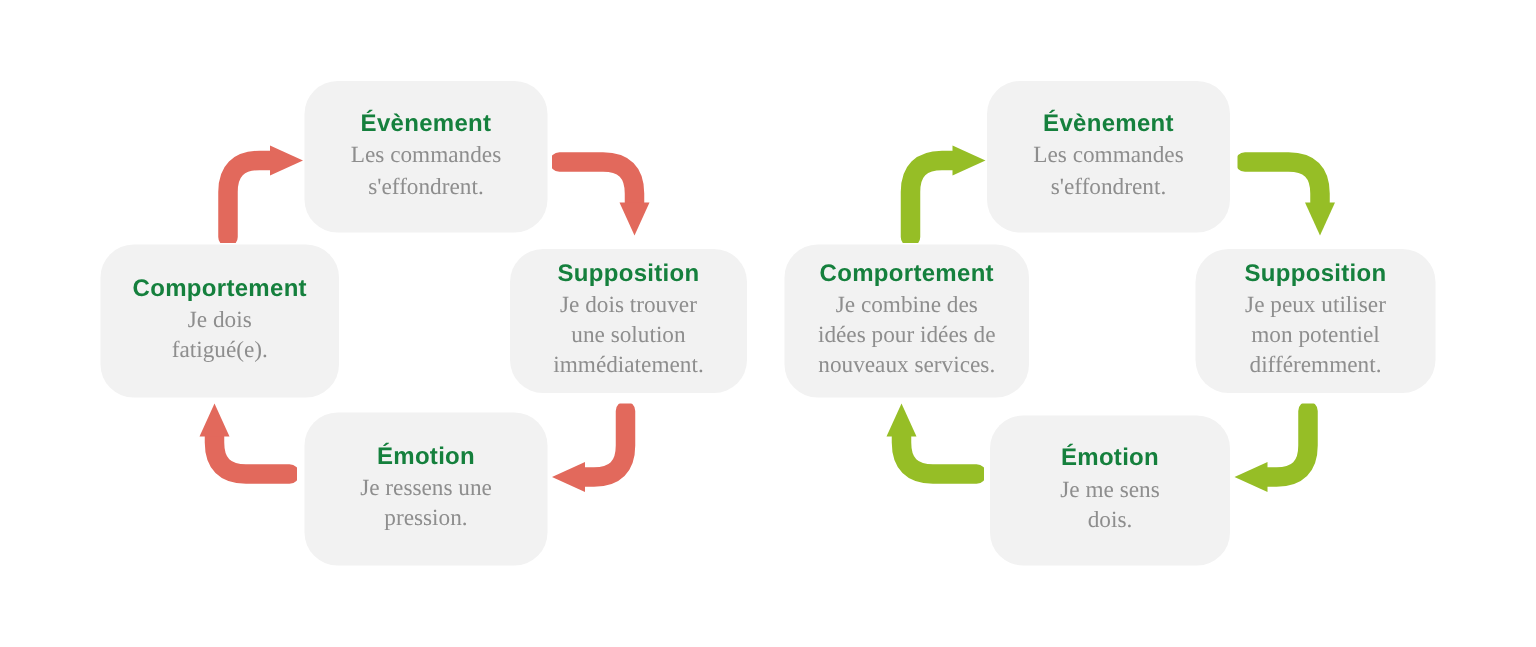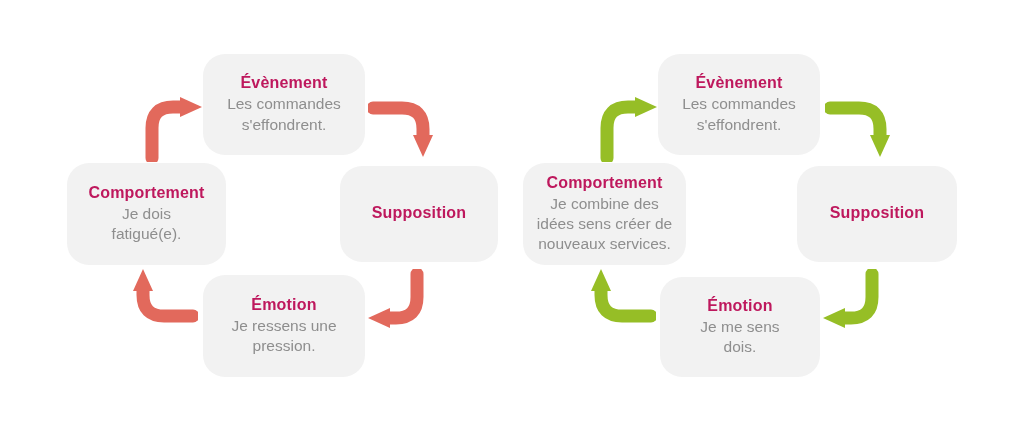--- a/index.html
+++ b/index.html
@@ -23,29 +23,30 @@
     flex-direction: column;
     justify-content: center;
     align-items: center;
     text-align: center;
     padding: 6px 8px;
     box-sizing: border-box;
   }
   .box-title {
     font-weight: bold;
     font-size: 16px;
-    color: #be185d;
+    color: #15803d;
     letter-spacing: 0.2px;
     margin-bottom: 2px;
   }
   .box-text {
     font-size: 15.5px;
     line-height: 1.3;
     color: #8e8e8e;
     white-space: pre-line;
+    font-family: Liberation Serif, serif;
   }
   .arrow {
     position: absolute;
     width: 70px;
     height: 70px;
   }
   
   .c1-event        { left: 203px; top: 54px;  width: 162px; height: 101px; }
   .c1-supposition  { left: 340px; top: 166px; width: 158px; height: 96px;  }
   .c1-emotion      { left: 203px; top: 275px; width: 162px; height: 102px; }
@@ -69,20 +70,23 @@
 
 <div class="stage">
 
   <div class="box c1-event">
     <div class="box-title">Évènement</div>
     <div class="box-text">Les commandes
 s'effondrent.</div>
   </div>
   <div class="box c1-supposition">
     <div class="box-title">Supposition</div>
+    <div class="box-text">Je dois trouver
+une solution
+immédiatement.</div>
   </div>
   <div class="box c1-emotion">
     <div class="box-title">Émotion</div>
     <div class="box-text">Je ressens une
 pression.</div>
   </div>
   <div class="box c1-comportement">
     <div class="box-title">Comportement</div>
     <div class="box-text">Je dois
 fatigué(e).</div>
@@ -105,30 +109,33 @@
     <polygon points="5,26 25,26 15,4" fill="#e2695c"></polygon>
   </svg>
 
   <div class="box c2-event">
     <div class="box-title">Évènement</div>
     <div class="box-text">Les commandes
 s'effondrent.</div>
   </div>
   <div class="box c2-supposition">
     <div class="box-title">Supposition</div>
+    <div class="box-text">Je peux utiliser
+mon potentiel
+différemment.</div>
   </div>
   <div class="box c2-emotion">
     <div class="box-title">Émotion</div>
     <div class="box-text">Je me sens
 dois.</div>
   </div>
   <div class="box c2-comportement">
     <div class="box-title">Comportement</div>
     <div class="box-text">Je combine des
-idées sens créer de
+idées pour idées de
 nouveaux services.</div>
   </div>
 
   <svg class="arrow c2-arrow-tl" viewBox="0 0 70 70">
     <path d="M 14 66 L 14 36 Q 14 15 35 15 L 42 15" fill="none" stroke-width="13" stroke-linecap="round" stroke="#96be26"></path>
     <polygon points="42,5 64,15 42,25" fill="#96be26"></polygon>
   </svg>
   <svg class="arrow c2-arrow-tr" viewBox="0 0 70 70">
     <path d="M 5 15 L 34 15 Q 55 15 55 36 L 55 42" fill="none" stroke-width="13" stroke-linecap="round" stroke="#96be26"></path>
     <polygon points="45,42 65,42 55,64" fill="#96be26"></polygon>

